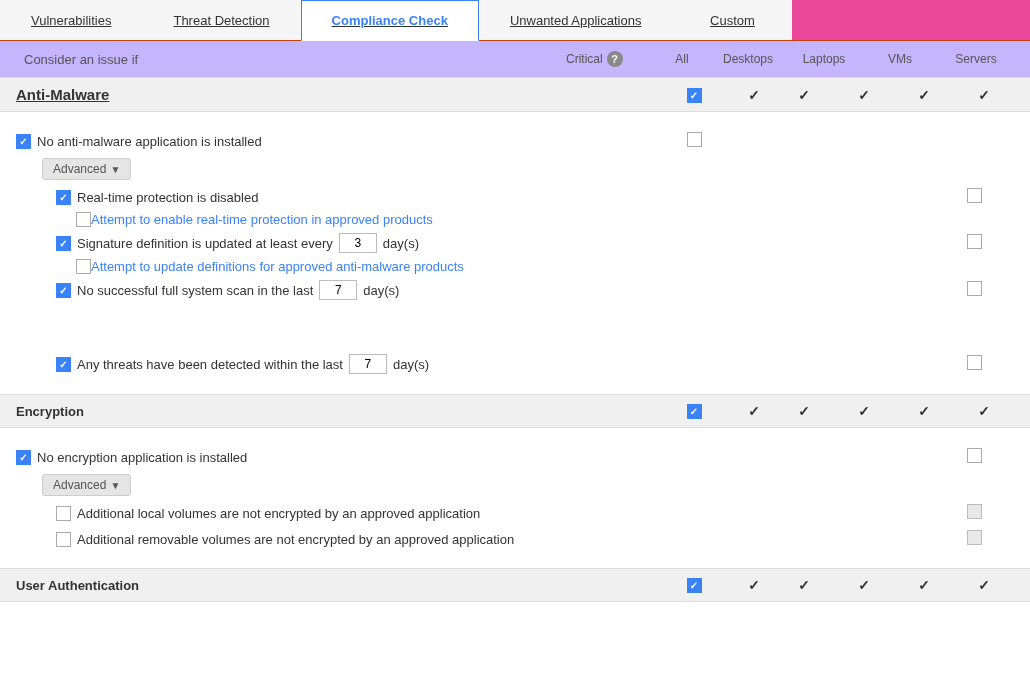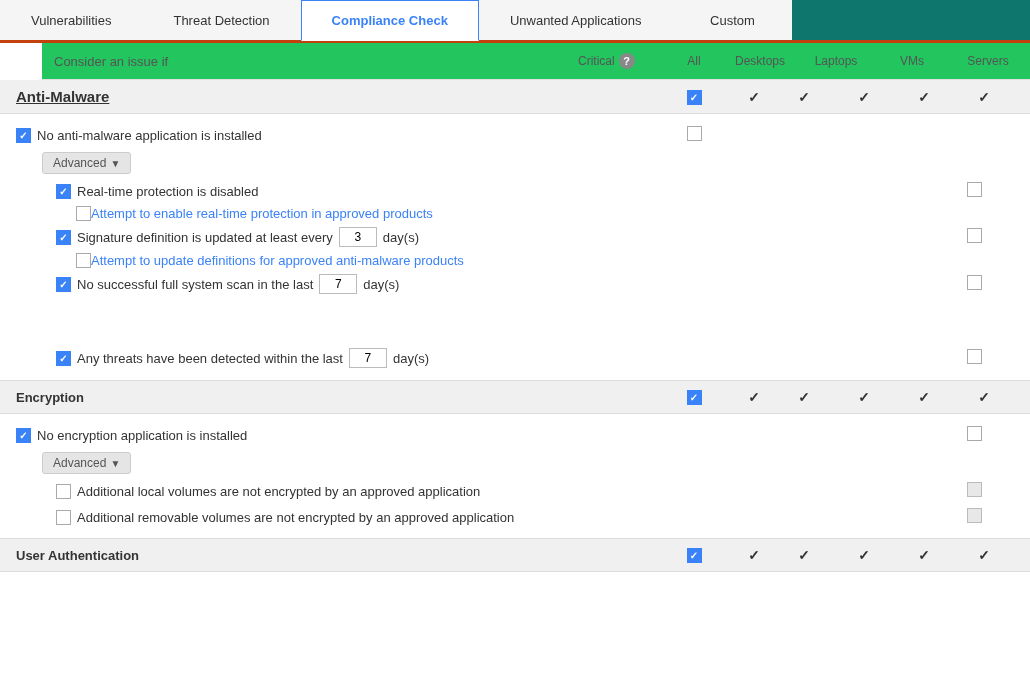--- a/index.html
+++ b/index.html
@@ -1,19 +1,19 @@
 <!DOCTYPE html>
 <html><head>
   <meta charset="utf-8">
   <style>
     * { box-sizing: border-box; margin: 0; padding: 0; }
     body { font-family: Arial, sans-serif; font-size: 13px; background: #fff; color: #333; width: 1030px; }
 
     
-    .tabs { display: flex; border-bottom: 3px solid #c2410c; background: #0f766e; }
+    .tabs { display: flex; border-bottom: 1px solid #c2410c; background: #ec4899; text-decoration: underline; }
     .tab {
       padding: 12px 30px;
       cursor: pointer;
       border: 1px solid transparent;
       border-bottom: none;
       font-size: 13px;
       font-weight: 500;
       color: #333;
       background: #f5f5f5;
       min-width: 120px;
@@ -25,24 +25,23 @@
       color: #3a82f7;
       font-weight: 600;
       border-bottom: 1px solid #fff;
       margin-bottom: -1px;
     }
 
     
     .header-row {
       display: flex;
       align-items: center;
-      padding: 10px 12px;
+      padding: 10px 24px;
       border-bottom: 1px solid #e0e0e0;
-      background: #22c55e;
-      margin-left: 42px;
+      background: #c4b5fd;
     }
     .header-row .consider-label {
       flex: 1;
       font-size: 13px;
       color: #555;
     }
     .col-headers {
       display: flex;
       align-items: center;
       gap: 16px;
@@ -73,21 +72,21 @@
       font-size: 13px;
     }
     .section-header .row-cols {
       margin-left: auto;
       display: flex;
       align-items: center;
     }
 
     
     .section-content {
-      padding: 8px 16px;
+      padding: 16px 16px;
       border-bottom: 1px solid #ddd;
     }
 
     .sub-row {
       display: flex;
       align-items: center;
       padding: 2px 0 2px 26px;
       font-size: 13px;
       color: #333;
     }

